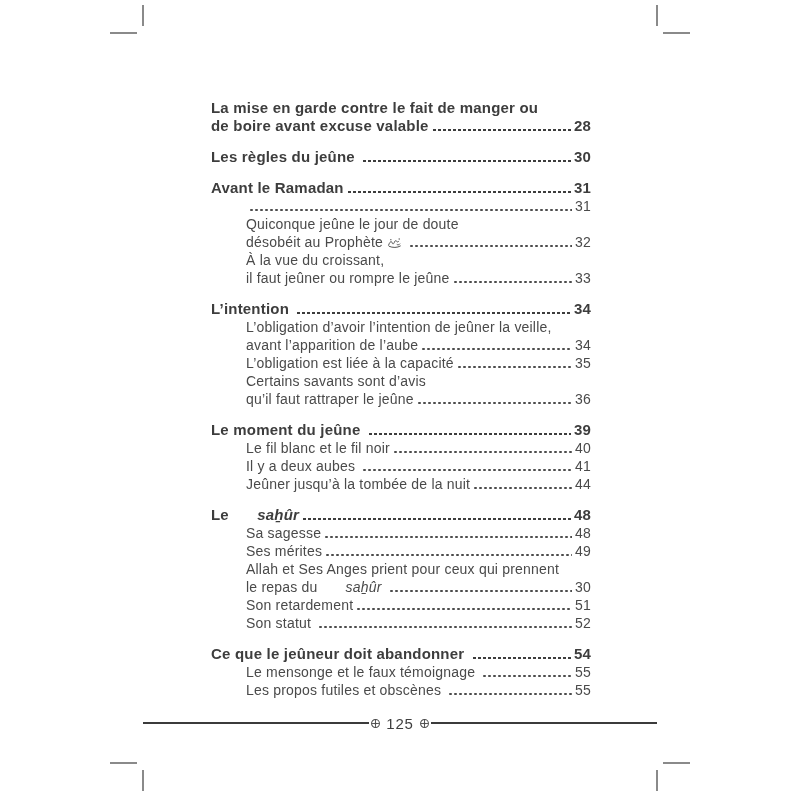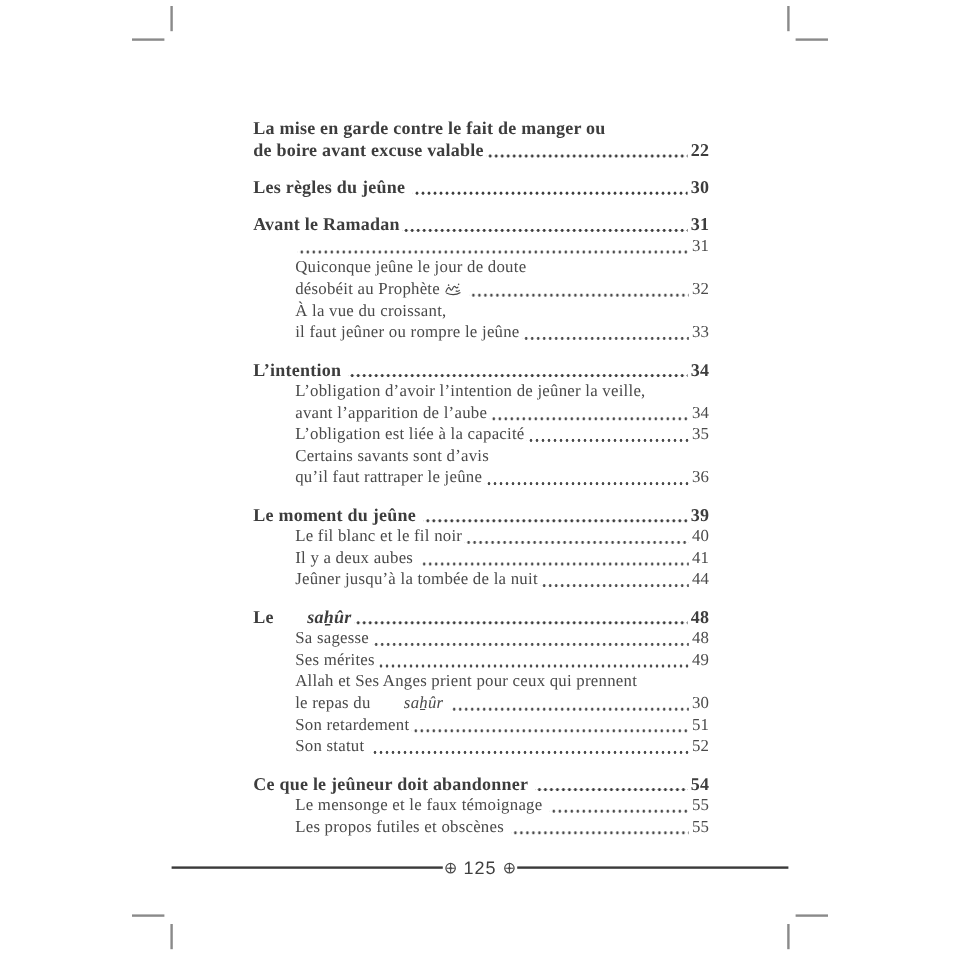--- a/index.html
+++ b/index.html
@@ -18,21 +18,21 @@
   .cm-tr-v{left:656px;top:5px;width:2px;height:21px;}
   .cm-tr-h{left:663px;top:32px;width:27px;height:2px;}
   .cm-bl-h{left:110px;top:762px;width:27px;height:2px;}
   .cm-bl-v{left:142px;top:770px;width:2px;height:21px;}
   .cm-br-h{left:663px;top:762px;width:27px;height:2px;}
   .cm-br-v{left:656px;top:770px;width:2px;height:21px;}
 
   
   .toc{position:absolute;left:211px;top:99px;width:380px;}
   .toc-section{margin-bottom:13px;}
-  .toc-line{display:flex;align-items:center;line-height:18px;letter-spacing:.2px;font-family:Liberation Serif, serif;}
+  .toc-line{display:flex;align-items:center;line-height:18px;letter-spacing:.2px;}
   .toc-line.main{font-weight:bold;font-size:15px;color:#3d3d3d;}
   .toc-line.sub{font-size:14px;color:#4a4a4a;margin-left:35px;}
   .label{white-space:pre;}
   .italic{font-style:italic;margin-left:24px;}
   .dots{
     flex:1;align-self:stretch;margin:0 3px 0 2px;min-width:6px;
     background-image:radial-gradient(circle,#4c4c4c 1.05px,rgba(0,0,0,0) 1.35px);
     background-size:5px 4px;background-repeat:repeat-x;background-position:1px 10.5px;
   }
   .toc-line.main .dots{
@@ -69,21 +69,21 @@
   <div class="cm cm-br-v"></div>
 
   <div class="toc">
       <div class="toc-section">
         <div class="toc-line main">
           <span class="label"><span>La mise en garde contre le fait de manger ou</span></span>
         </div>
         <div class="toc-line main">
           <span class="label"><span>de boire avant excuse valable</span></span>
           <span class="dots"></span>
-          <span class="pagenum">22</span>
+          <span class="pagenum">28</span>
         </div>
       </div>
       <div class="toc-section">
         <div class="toc-line main">
           <span class="label"><span>Les règles du jeûne </span></span>
           <span class="dots"></span>
           <span class="pagenum">30</span>
         </div>
       </div>
       <div class="toc-section">

